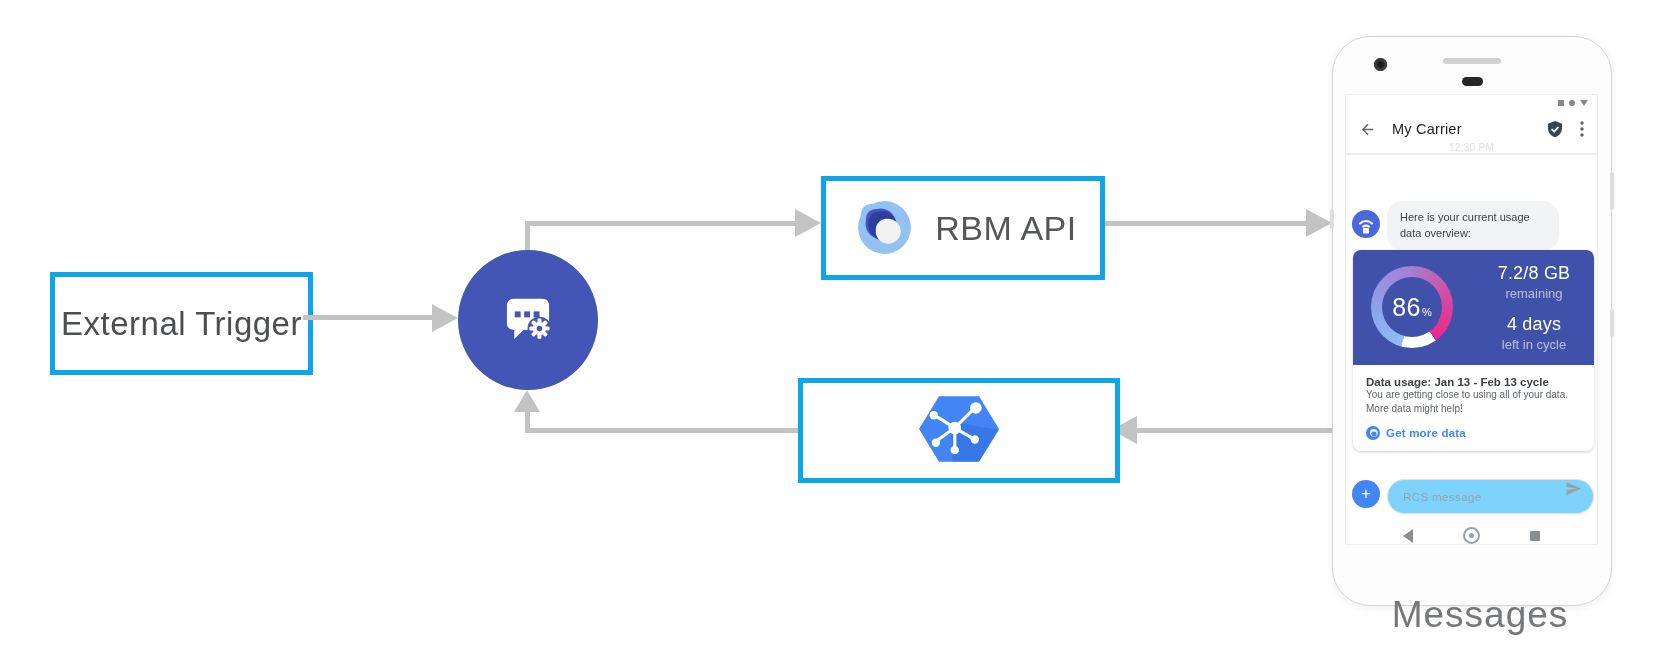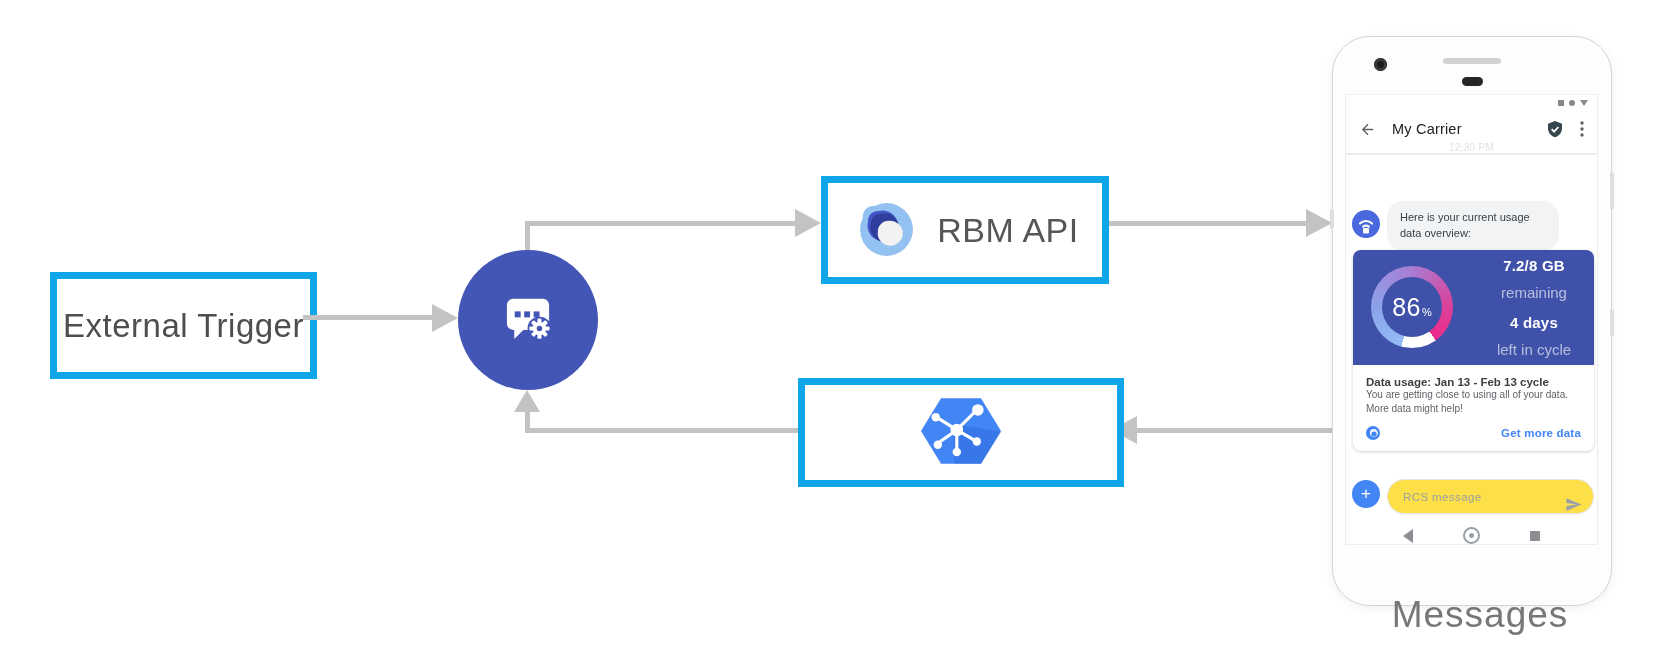--- a/index.html
+++ b/index.html
@@ -1,20 +1,20 @@
 <!DOCTYPE html>
 <html><head>
 <meta charset="utf-8">
 <style>
   html,body{margin:0;padding:0;background:#ffffff;}
   body{font-family:"Liberation Sans", sans-serif; -webkit-font-smoothing:antialiased;}
   .stage{position:relative;width:1669px;height:652px;background:#fff;overflow:hidden;}
 
   
-  .dnode{position:absolute;border:7px solid #0ea5e9;background:#fff;display:flex;align-items:center;justify-content:center;}
+  .dnode{position:absolute;border:5px solid #0ea5e9;background:#fff;display:flex;align-items:center;justify-content:center;}
   .et-box{left:50px;top:272px;width:253px;height:93px;}
   .et-box span{font-size:33px;color:#4d4e50;font-weight:300;letter-spacing:.5px;}
   .api-box{left:821px;top:176px;width:274px;height:94px;gap:18px;}
   .api-box .nlabel{font-size:34px;color:#55565a;font-weight:300;letter-spacing:.5px;}
   .wh-box{left:798px;top:378px;width:312px;height:95px;gap:16px;}
   .wh-box .nlabel{font-size:40px;color:#9a9a9a;font-weight:300;letter-spacing:.5px;}
 
   .diag-label{position:absolute;text-align:center;font-weight:300;}
   .agent-label{left:378px;top:438px;width:300px;font-size:32px;color:#434446;letter-spacing:.5px;}
   .messages-label{left:1330px;top:594px;width:300px;font-size:37px;color:#76777a;letter-spacing:1px;}
@@ -58,33 +58,33 @@
   .card{position:absolute;left:7px;top:155px;width:241px;border-radius:8px;overflow:hidden;background:#fff;
     box-shadow:0 1px 3px rgba(0,0,0,.2);}
   .card-blue{position:relative;height:115px;background:#3f51a8;}
   .gauge{position:absolute;left:18px;top:16px;width:82px;height:82px;--sweep:309.6deg;}
   .gauge-ring{width:100%;height:100%;border-radius:50%;
     background:conic-gradient(from 195deg,#93bdf6 0deg,#8ba4ea 70deg,#a77fd6 160deg,#d8449c calc(var(--sweep) - 60deg),#ee2a8b var(--sweep),#ffffff var(--sweep),#ffffff 360deg);}
   .gauge-center{position:absolute;inset:11px;border-radius:50%;background:#3f51a8;display:flex;align-items:center;justify-content:center;color:#fff;}
   .pct{font-size:25px;font-weight:300;letter-spacing:.5px;}
   .pctsign{font-size:11px;margin-top:9px;margin-left:1px;}
   .stats{position:absolute;right:0;top:0;bottom:0;width:120px;display:flex;flex-direction:column;justify-content:center;text-align:center;color:#fff;}
-  .stat-val{font-size:15px;font-weight:700;letter-spacing:.2px;}
-  .stat-cap{font-size:15px;color:rgba(255,255,255,.62);margin-top:10px;}
+  .stat-val{font-size:18px;font-weight:400;letter-spacing:.2px;}
+  .stat-cap{font-size:13px;color:rgba(255,255,255,.62);margin-top:2px;}
   .stat-gap{height:13px;}
   .card-white{padding:11px 13px 11px;}
   .uc-title{font-size:11.5px;font-weight:700;color:#3c4043;}
   .uc-body{font-size:10px;color:#5f6368;line-height:1.4;}
-  .uc-cta{display:flex;align-items:center;justify-content:space-between;gap:20px;margin-top:10px;cursor:pointer;}
+  .uc-cta{display:flex;align-items:center;justify-content:flex-start;gap:6px;margin-top:10px;cursor:pointer;}
   .uc-cta span{color:#4285f4;font-weight:700;font-size:11.5px;letter-spacing:.2px;}
 
   .plusbtn{position:absolute;left:6px;top:385px;width:28px;height:28px;border-radius:50%;background:#4285f4;
     color:#fff;display:flex;align-items:center;justify-content:center;font-size:17px;font-weight:400;cursor:pointer;}
   .compose{position:absolute;left:41px;top:384px;width:207px;height:35px;box-sizing:border-box;border:1px solid #e3e3e3;
-    border-radius:18px;background:#fde047;display:flex;align-items:flex-end;box-shadow:0 1px 2px rgba(0,0,0,.04);}
+    border-radius:18px;background:#7dd3fc;display:flex;align-items:flex-start;box-shadow:0 1px 2px rgba(0,0,0,.04);}
   .compose input{border:none;outline:none;flex:1;height:100%;border-radius:18px;padding:0 6px 0 15px;
     font-family:"Liberation Sans",sans-serif;font-size:11.5px;color:#5f6368;letter-spacing:.4px;background:transparent;}
   .compose input::placeholder{color:#9aa0a6;}
   .sendbtn{margin-right:11px;display:flex;cursor:pointer;}
 
   .navbar{position:absolute;left:0;right:0;top:430px;height:21px;display:flex;align-items:center;justify-content:center;gap:50px;}
   .nav-back{width:0;height:0;border-top:7px solid transparent;border-bottom:7px solid transparent;border-right:10px solid #8a8d91;cursor:pointer;}
   .nav-home{width:13px;height:13px;border-radius:50%;border:2.5px solid #9aa0a6;display:flex;align-items:center;justify-content:center;cursor:pointer;}
   .nav-home i{width:5px;height:5px;border-radius:50%;background:#9aa0a6;}
   .nav-recent{width:10px;height:10px;background:#8a8d91;border-radius:1px;cursor:pointer;}

